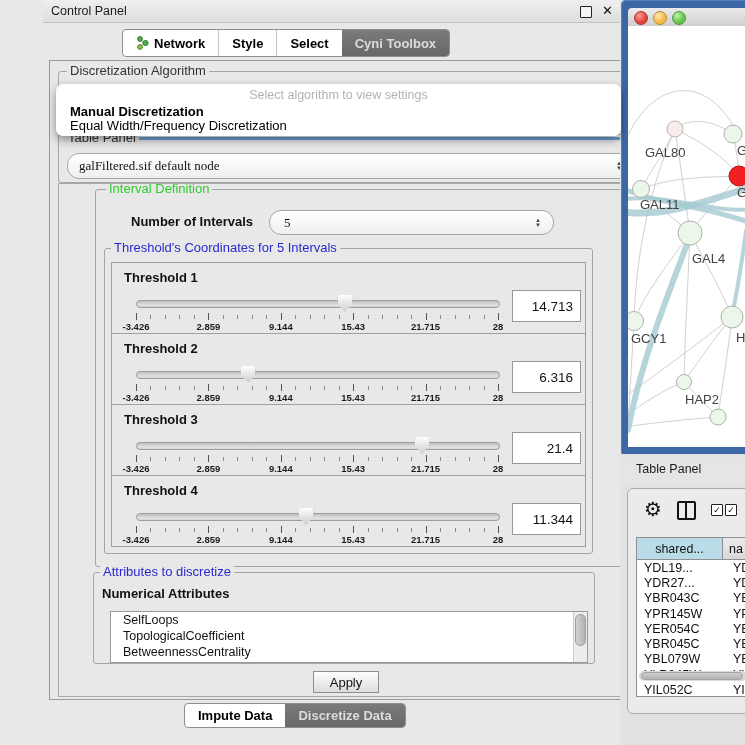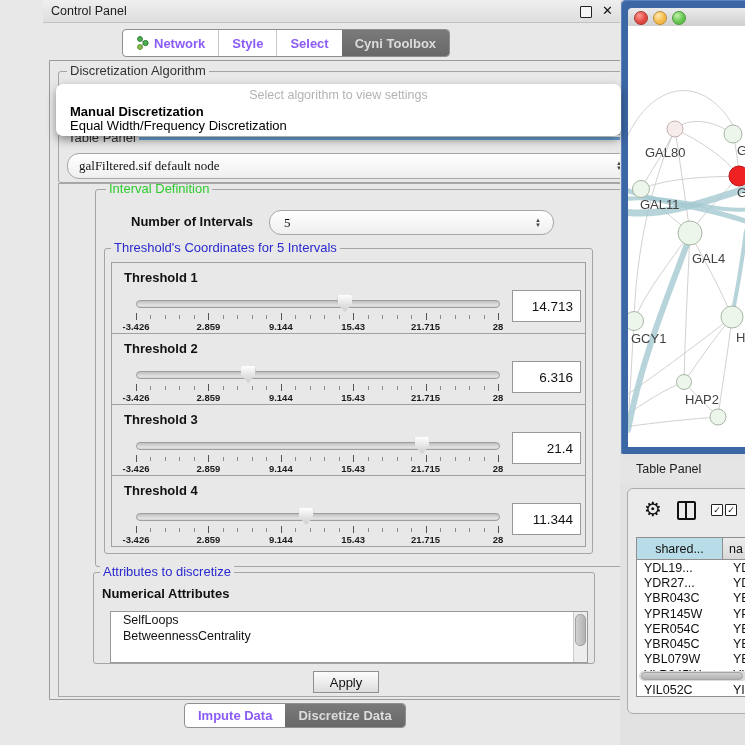--- a/index.html
+++ b/index.html
@@ -15,21 +15,21 @@
             background:linear-gradient(#efefef,#dedede);border-bottom:1px solid #c2c2c2;}
   .tb-title{position:absolute;left:8px;top:4px;font-size:12.5px;color:#1c1c1c;}
   .float-btn{position:absolute;left:537px;top:6px;width:10px;height:10px;border:1.5px solid #222;
              border-radius:1px;background:#f5f5f5;}
   .close-btn{position:absolute;left:559px;top:3px;font-size:13px;font-weight:bold;color:#111;}
 
   
   .segbar{position:absolute;display:flex;background:#fff;border:1px solid #8f8f8f;
           border-radius:4px;overflow:hidden;height:26px;}
   .seg{display:flex;align-items:center;gap:5px;padding:0 13px;font-size:13px;font-weight:bold;
-       color:#8b5cf6;white-space:nowrap;}
+       color:#000000;white-space:nowrap;}
   .seg.sep{border-left:1px solid #c6c6c6;}
   .seg.active{background:linear-gradient(#7a7a7a,#686868);color:#dcdcdc;}
 
   .main-panel{position:absolute;left:6px;top:60px;width:607px;height:638px;
               border:1px solid #9b9b9b;background:#e8e8e8;}
 
   .groupbox{position:absolute;border:1px solid #a5a5a5;border-radius:3px;}
   .legend{position:absolute;background:#e8e8e8;padding:0 3px;font-size:13px;white-space:nowrap;}
   .legend.green{color:var(--legend-green,#2ecc2e);}
   .legend.blue{color:var(--legend-blue,#2929cf);}
@@ -378,20 +378,21 @@
               </div>
           </div>
         </div>
 
         <div class="groupbox" style="left:34px;top:388px;width:500px;height:90px;">
           <span class="legend blue" style="left:6px;top:-9px;">Attributes to discretize</span>
           <div class="bold" style="position:absolute;left:8px;top:13px;font-size:13px;">Numerical Attributes</div>
           <div class="listbox" style="left:16px;top:38px;width:476px;height:50px;">
             <div id="attr-items">
                 <div class="list-item">SelfLoops</div>
+                <div class="list-item">TopologicalCoefficient</div>
                 <div class="list-item">BetweennessCentrality</div>
               </div>
             <div class="lb-vscroll">
                 <div class="thumb"></div>
               </div>
           </div>
         </div>
 
         <button class="apply-btn">Apply</button>
 

